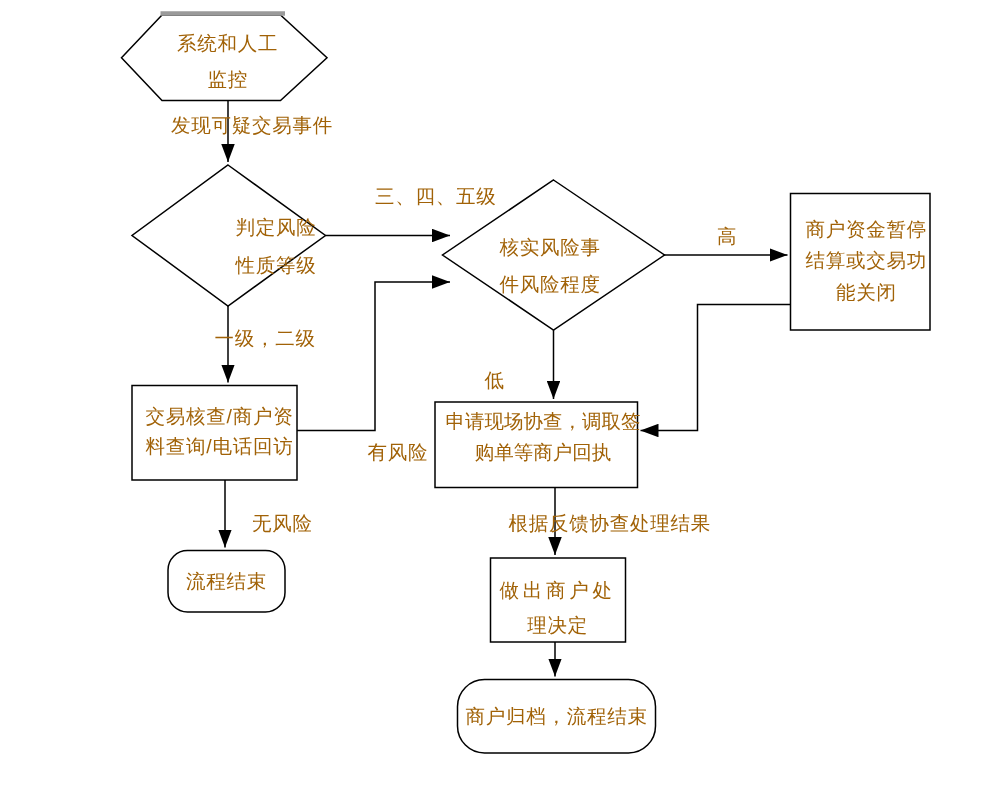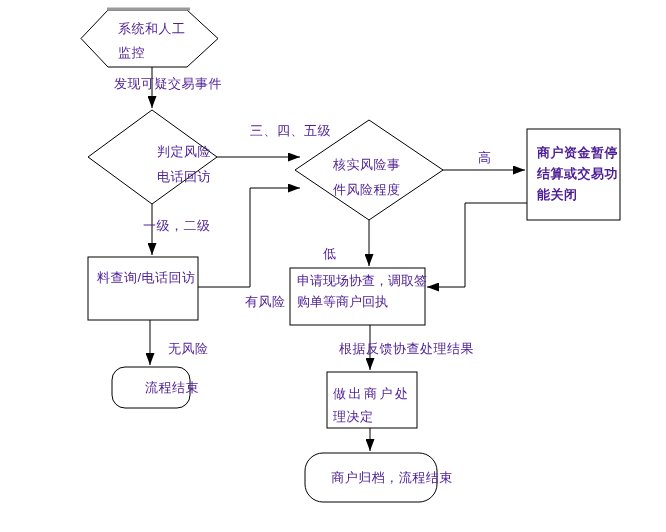--- a/index.html
+++ b/index.html
@@ -1,42 +1,43 @@
 <!DOCTYPE html>
 <html><head>
 <meta charset="utf-8">
 <style>
   html,body{margin:0;padding:0;background:#ffffff;}
   .canvas{
     position:relative;
     width:666px;height:532px;
     background:#ffffff;
     font-family:"Liberation Sans","DejaVu Sans",sans-serif;
-    color:#4c1d95;
+    color:#a16207;
     overflow:hidden;
+    text-align:center;
   }
   .canvas svg{position:absolute;left:0;top:0;}
   .shape{fill:#ffffff;stroke:#000000;stroke-width:1;}
   .edge{fill:none;stroke:#000000;stroke-width:1;}
   .txt{
     position:absolute;
     font-size:13px;
     line-height:21px;
     white-space:pre;
     letter-spacing:0.5px;
   }
   .dtxt{line-height:25px;}
-  .bx3{line-height:21px;font-weight:bold;}
+  .bx3{line-height:21px;}
   .dec1{letter-spacing:2.5px;}
   .dec{line-height:23px;}
   .lbl{position:absolute;font-size:13px;line-height:16px;white-space:pre;letter-spacing:0.5px;margin-left:26px;}
   .term{
     position:absolute;
     display:flex;align-items:center;justify-content:center;
-    font-size:13px;letter-spacing:0.5px;padding-left:21px;
+    font-size:13px;letter-spacing:0.5px;
   }
 </style>
 </head>
 <body>
 
 <div class="canvas">
 
   <svg width="666" height="532" viewBox="0 0 666 532">
     <defs>
       <marker id="arr" markerUnits="userSpaceOnUse" markerWidth="12" markerHeight="9" refX="12" refY="4.5" orient="auto">
@@ -70,27 +71,27 @@
     <path class="edge" d="M150,320 V365" marker-end="url(#arr)"></path>
     <path class="edge" d="M442,170 H525" marker-end="url(#arr)"></path>
     <path class="edge" d="M369,220 V266" marker-end="url(#arr)"></path>
     <path class="edge" d="M527,203 H465 V287 H427" marker-end="url(#arr)"></path>
     <path class="edge" d="M370,325 V370" marker-end="url(#arr)"></path>
     <path class="edge" d="M370,428 V451" marker-end="url(#arr)"></path>
   </svg>
 
   <div class="txt" style="left:118px;top:17px;line-height:24px;"><div>系统和人工</div><div>监控</div></div>
 
-  <div class="txt dtxt" style="left:125px;top:139px;margin-left:32px;"><div>判定风险</div><div>电话回访</div></div>
+  <div class="txt dtxt" style="left:125px;top:139px;margin-left:32px;"><div>判定风险</div><div>性质等级</div></div>
 
   <div class="txt dtxt" style="left:333px;top:152px;"><div>核实风险事</div><div>件风险程度</div></div>
 
   <div class="txt bx3" style="left:537px;top:142px;"><div>商户资金暂停</div><div>结算或交易功</div><div>能关闭</div></div>
 
-  <div class="txt" style="left:97px;top:268px;line-height:20px;"><div>料查询/电话回访</div></div>
+  <div class="txt" style="left:97px;top:268px;line-height:20px;"><div>交易核查/商户资</div><div>料查询/电话回访</div></div>
 
   <div class="txt" style="left:297px;top:270px;letter-spacing:0;"><div>申请现场协查，调取签</div><div>购单等商户回执</div></div>
 
   <div class="txt dec" style="left:333px;top:382px;"><div class="dec1">做出商户处</div><div>理决定</div></div>
 
   <div class="term" style="left:112px;top:367px;width:78px;height:41px;">
       <span>流程结束</span>
     </div>
 
   <div class="term" style="left:305px;top:453px;width:132px;height:49px;font-family:Liberation Mono, monospace;">

